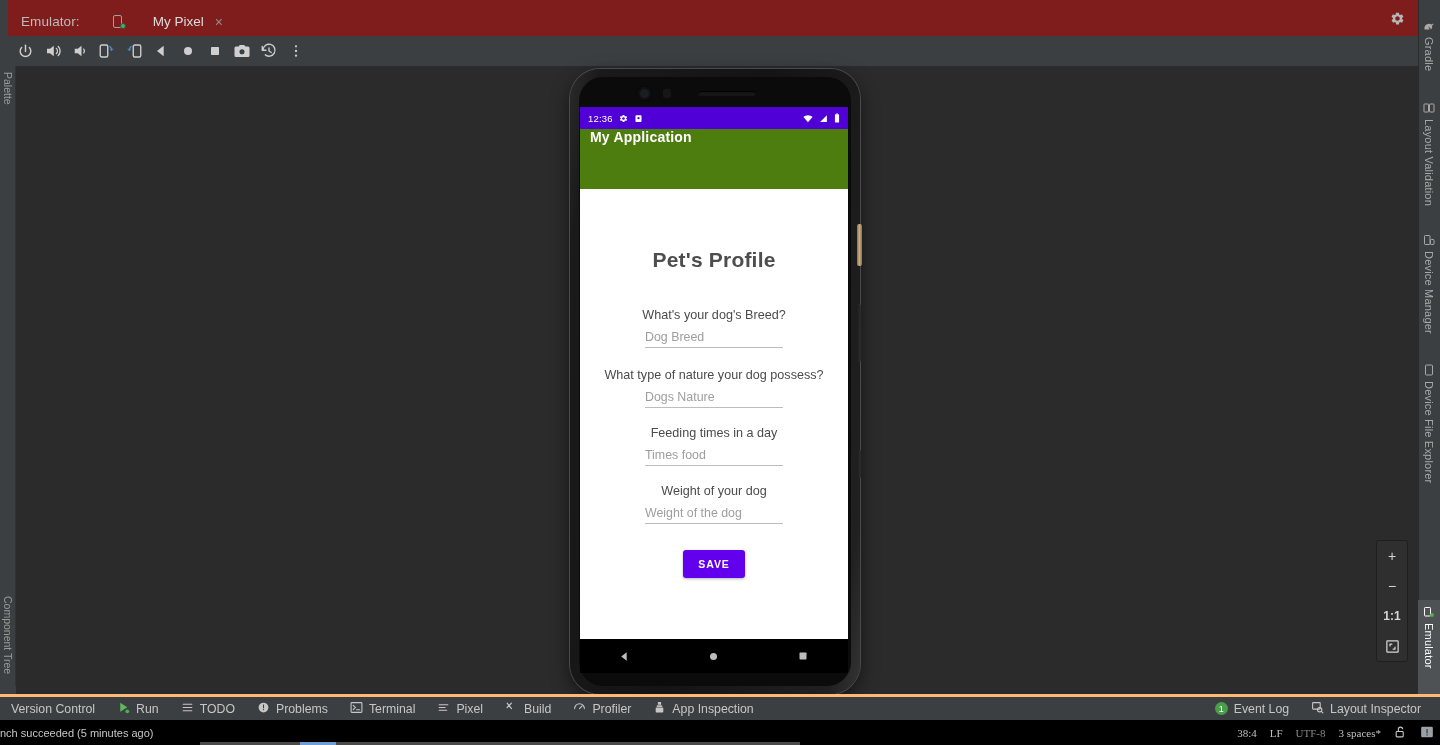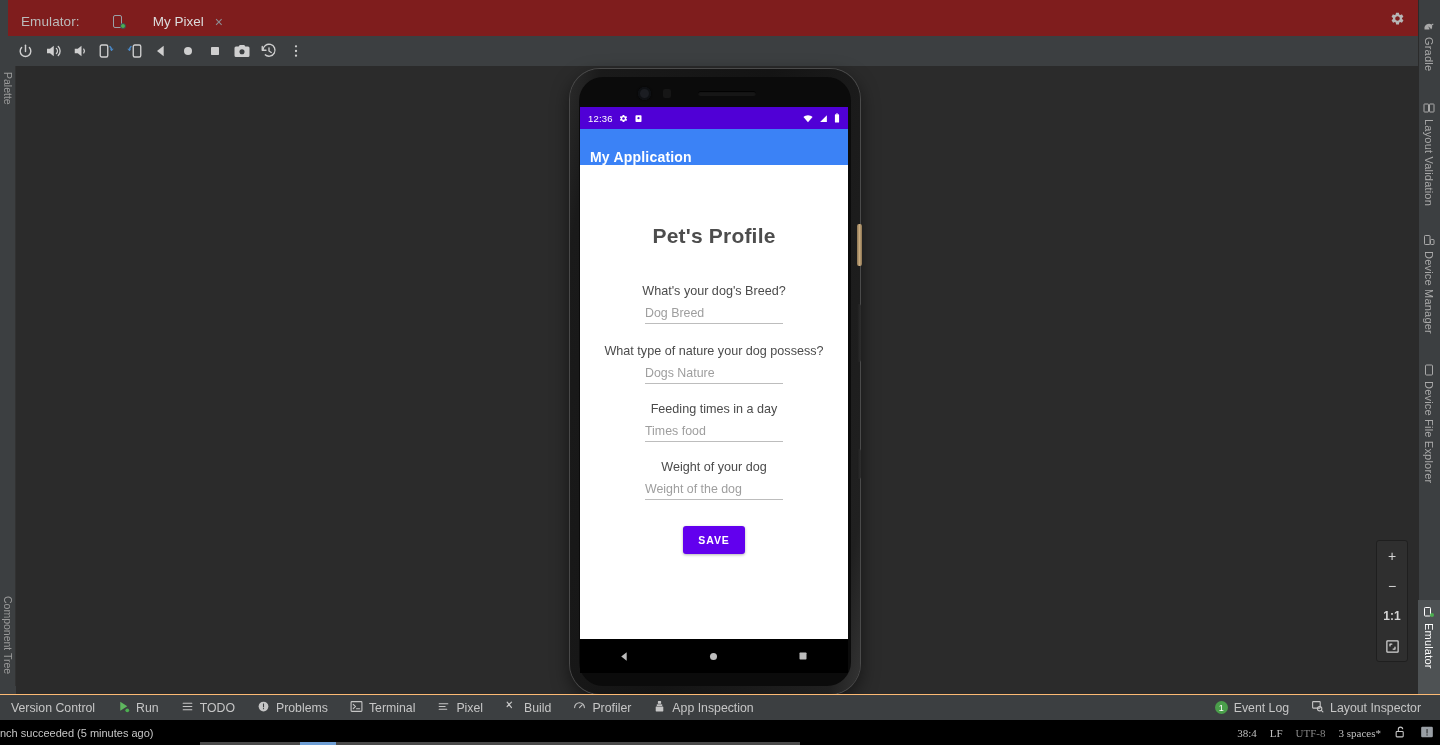--- a/index.html
+++ b/index.html
@@ -134,21 +134,21 @@
   .and-status {
     height:22px; background:#5000d6; display:flex; align-items:center;
     padding:0 8px; color:#ffffff; font-size:9.5px; gap:6px;
   }
   .and-status .time { font-weight:400; letter-spacing:.2px; }
   .status-spacer { flex:1; }
   .sb-ico { display:flex; align-items:center; }
 
   
   .and-appbar {
-    height:36px; background:#3b82f6; display:flex; align-items:flex-end;
+    height:60px; background:#4d7c0f; display:flex; align-items:flex-start;
     padding-left:10px; color:#ffffff;
   }
   .and-appbar .title { font-size:14px; font-weight:bold; letter-spacing:.2px; }
 
   
   .and-content { background:#ffffff; height:418px; position:relative; }
   .pet-title {
     text-align:center; color:#4d4d4d; font-size:21px; font-weight:bold;
     padding-top:59px; letter-spacing:.2px;
   }
@@ -181,21 +181,21 @@
   }
   .zoom-ctl > div {
     width:32px; height:30px; display:flex; align-items:center; justify-content:center;
     color:#d5d5d5; font-size:14px; cursor:pointer;
   }
   .zoom-ctl .z11 { font-size:12px; font-weight:bold; }
 
   
   .bottom-bar {
     position:absolute; left:0; bottom:25px; width:1440px; height:26px;
-    background:#3c3f41; border-top:1px solid #fdba74;
+    background:#3c3f41; border-top:3px solid #fdba74;
     display:flex; align-items:center;
   }
   .bb-item {
     display:flex; align-items:center; gap:6px; height:26px;
     padding:0 11px; color:#c6c6c6; font-size:12.3px; cursor:pointer;
   }
   .bb-right { position:absolute; right:8px; display:flex; align-items:center; }
   .badge {
     width:13px; height:13px; border-radius:50%; background:#4a9e4a;
     color:#fff; font-size:9px; display:flex; align-items:center; justify-content:center;

